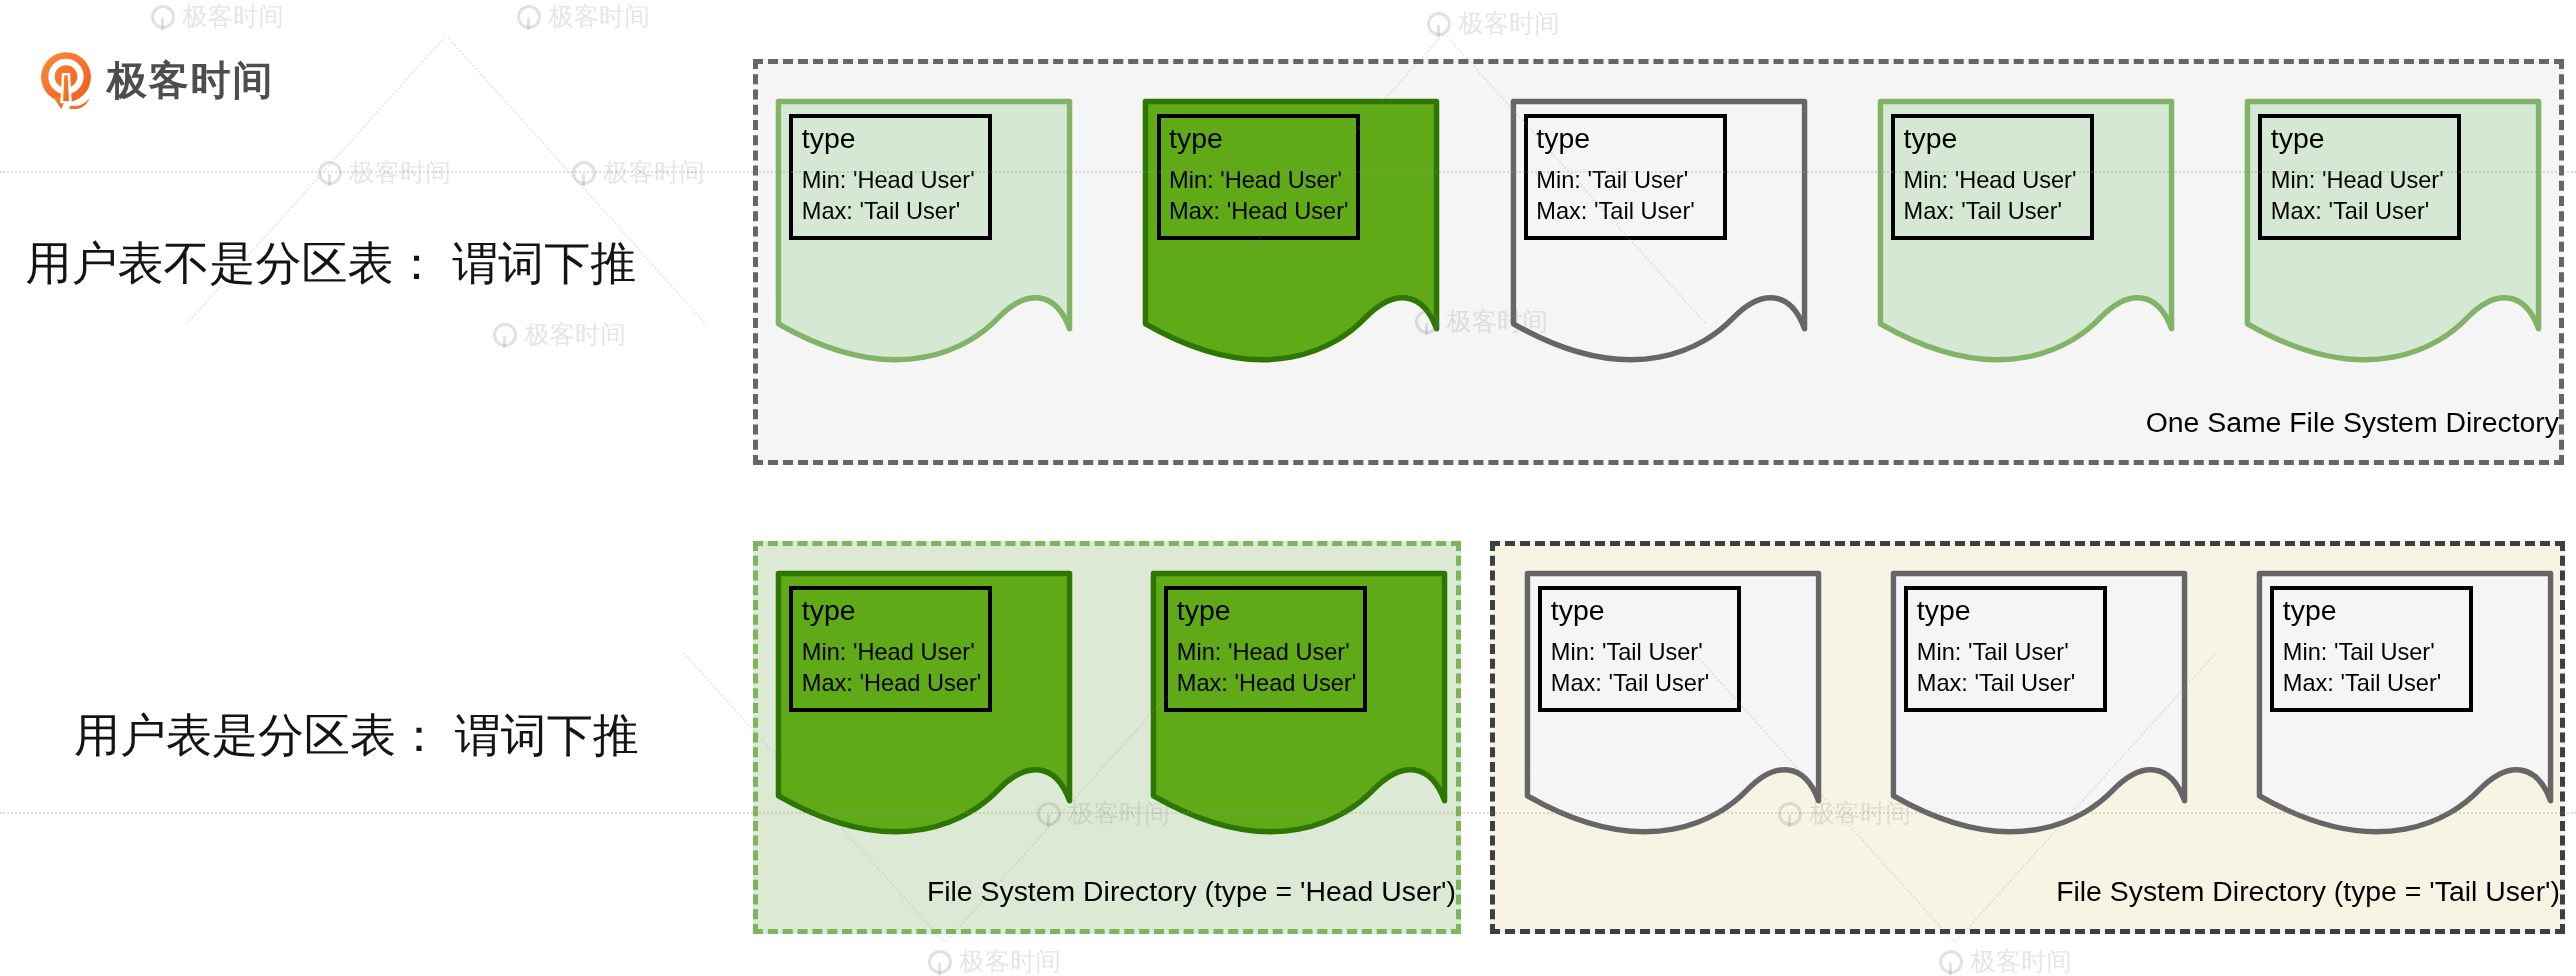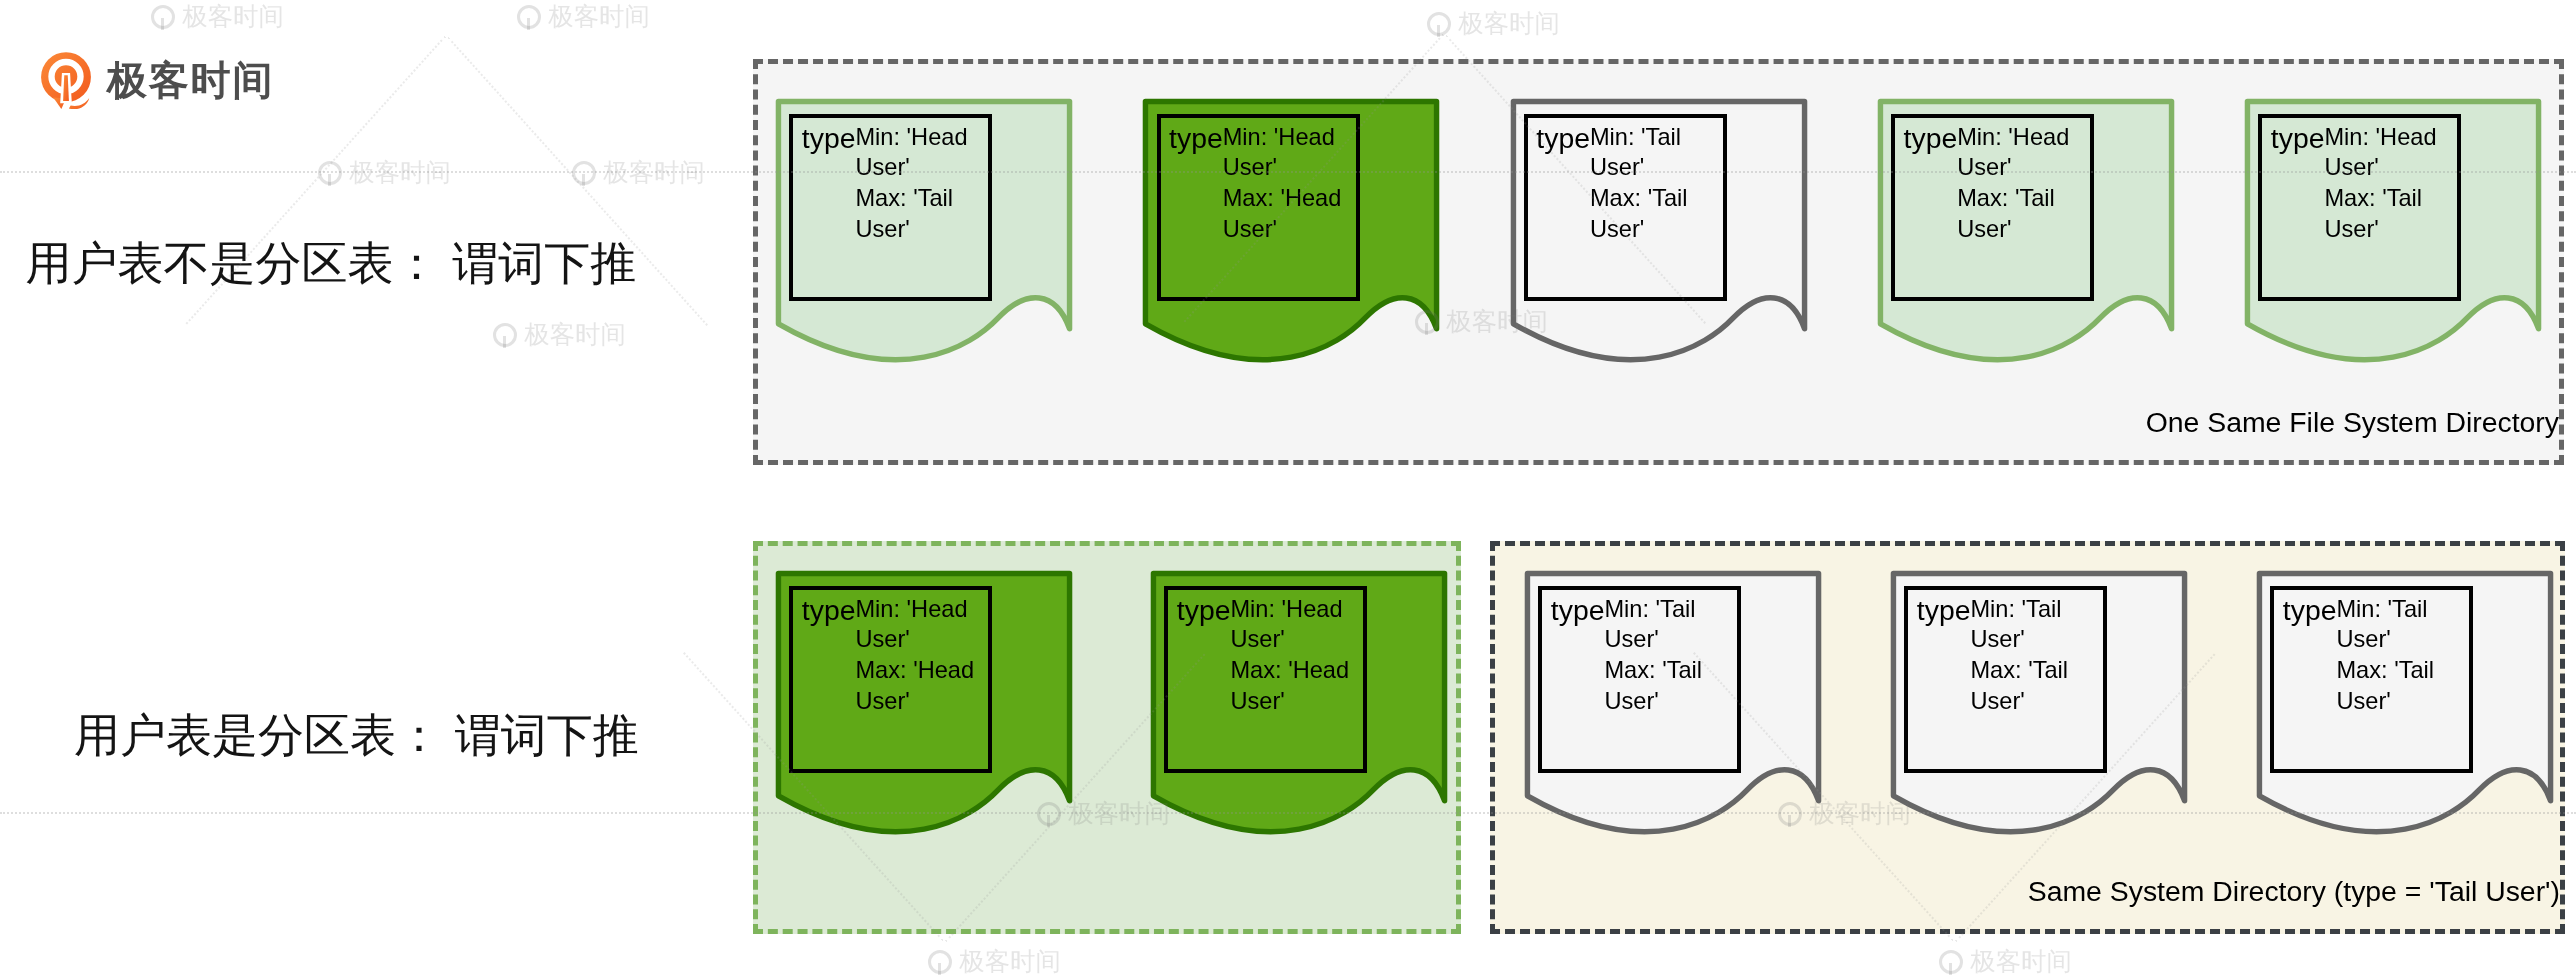--- a/index.html
+++ b/index.html
@@ -33,23 +33,23 @@
   .dirlabel{position:absolute;left:0;right:0;bottom:20.6px;text-align:right;font-size:28.4px;color:#000;}
 
   
   .file{position:relative;width:302px;height:275px;flex:0 0 auto;}
   .file .doc{position:absolute;left:0;top:0;width:302px;height:275px;overflow:visible;}
   .file .doc path{fill:var(--fill);stroke:var(--stroke);stroke-width:9;stroke-linejoin:round;}
   .v-light{--fill:#d5e8d4;--stroke:#82b366;}
   .v-dark {--fill:#60a917;--stroke:#2d7600;}
   .v-white{--fill:#f5f5f5;--stroke:#666666;}
   .meta{
-    position:absolute;left:16.3px;top:18px;width:203px;height:187px;
+    position:absolute;left:16.3px;top:18px;width:203px;height:126px;
     border:4.8px solid #000;box-sizing:border-box;
-    display:flex;justify-content:space-between;
+    display:flex;flex-direction:column;justify-content:space-between;
     padding:3.6px 4.8px 9.7px 8.5px;
   }
   .meta .t{font-size:28.4px;line-height:1.15;}
   .meta .mm{font-size:23.6px;line-height:1.3;}
 
   
   .wm-layer{position:absolute;inset:0;pointer-events:none;z-index:6;}
   .wm{position:absolute;display:flex;align-items:center;gap:7.3px;
       color:rgba(125,125,125,0.20);font-size:25.4px;white-space:nowrap;}
   .wm-ring{width:18px;height:18px;border:3px solid rgba(125,125,125,0.22);border-radius:50%;position:relative;flex:0 0 auto;}
@@ -178,20 +178,21 @@
         <div class="meta">
           <div class="t">type</div>
           <div class="mm">
             <div>Min: 'Head User'</div>
             <div>Max: 'Head User'</div>
           </div>
         </div>
       </div>
 
     </div>
+    <div class="dirlabel">File System Directory (type = 'Head User')</div>
   </section>
 
   <section class="dirbox box-tail">
     <div class="files files-tail">
 
       <div class="file v-white">
         <svg class="doc" viewBox="0 0 500 455" preserveAspectRatio="none">
             <path d="M9 9 L491 9 L491 385 C468 322 420 318 372 368 C330 412 210 492 9 377 Z"></path>
           </svg>
         <div class="meta">
@@ -223,21 +224,21 @@
         <div class="meta">
           <div class="t">type</div>
           <div class="mm">
             <div>Min: 'Tail User'</div>
             <div>Max: 'Tail User'</div>
           </div>
         </div>
       </div>
 
     </div>
-    <div class="dirlabel">Same System Directory (type = 'Tail User')</div>
+    <div class="dirlabel">File System Directory (type = 'Tail User')</div>
   </section>
 
   <div class="wm-layer">
     <div class="wm-hline" style="top:171px"></div>
     <div class="wm-hline" style="top:812px"></div>
 
     <div class="wm-diag" style="left:449px;top:37px;transform:rotate(48deg)"></div>
     <div class="wm-diag" style="left:446px;top:37px;transform:rotate(132deg)"></div>
     <div class="wm-diag" style="left:1447px;top:35px;transform:rotate(48deg)"></div>
     <div class="wm-diag" style="left:1444px;top:35px;transform:rotate(132deg)"></div>

